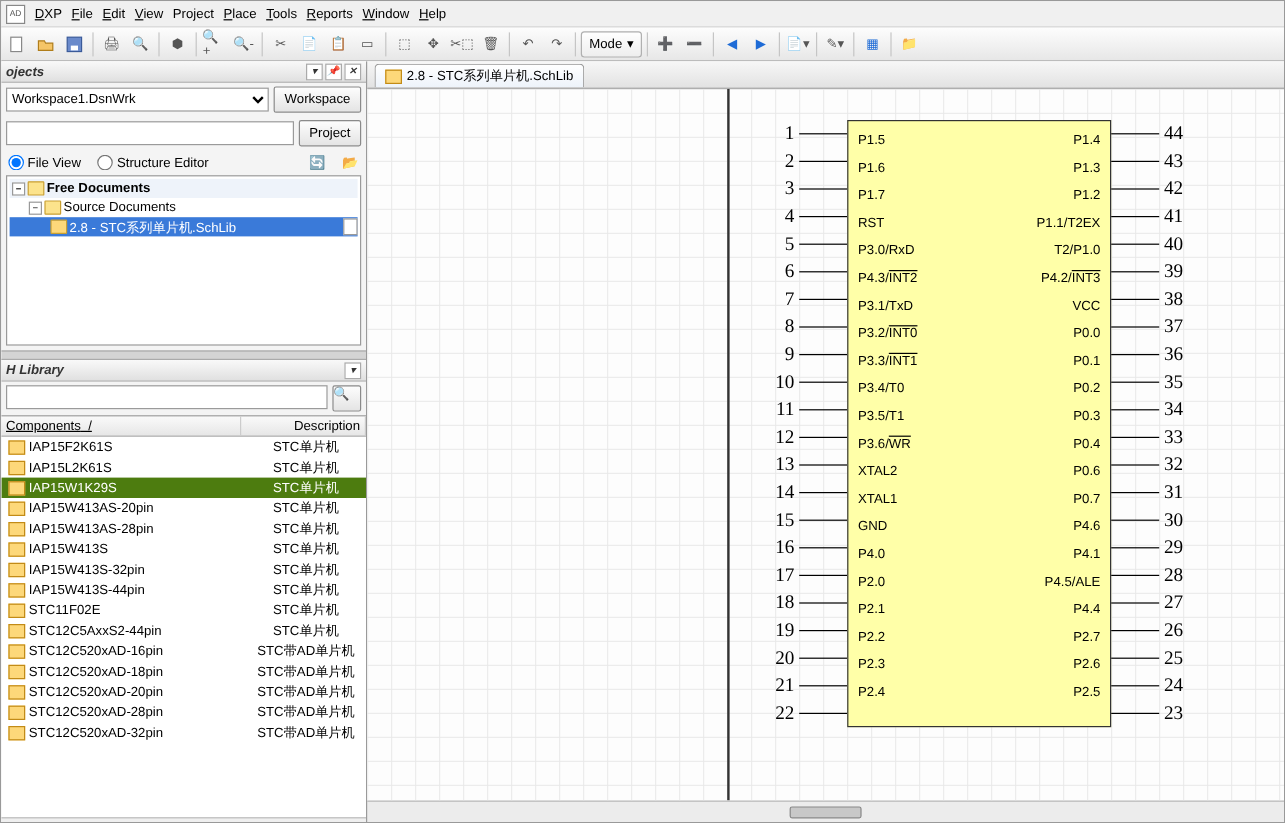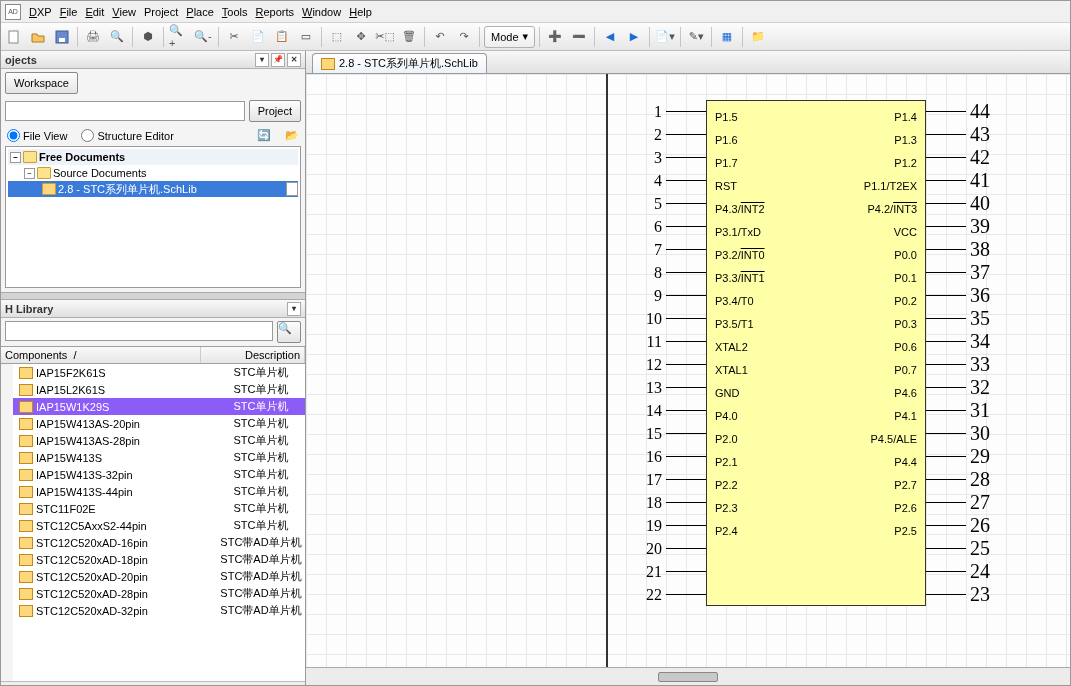--- a/index.html
+++ b/index.html
@@ -7,68 +7,68 @@
 .menubar { display: flex; align-items: center; height: 22px; background: #f0f0f0; border-bottom: 1px solid #d0d0d0; padding-left: 4px; }
 .menubar .logo { width: 16px; height: 16px; margin-right: 4px; background:#fff; border:1px solid #888; display:inline-block; font-size:7px; text-align:center; line-height:14px; color:#555;}
 .menubar .item { padding: 2px 4px; cursor: default; }
 .menubar .item u { text-decoration: underline; }
 .toolbar { display: flex; align-items: center; height: 28px; background: linear-gradient(#fdfdfd,#e7e7e7); border-bottom: 1px solid #bcbcbc; padding: 0 2px; gap:2px;}
 .toolbar .tbtn { width: 22px; height: 22px; display:flex; align-items:center; justify-content:center; border:1px solid transparent; border-radius:3px; color:#555; cursor:default;}
 .toolbar .sep { width:1px; height:20px; background:#c5c5c5; margin:0 2px;}
 .toolbar .modebtn { display:flex; align-items:center; padding:0 6px; height:22px; border:1px solid #b0b0b0; background:linear-gradient(#fff,#eee); border-radius:3px; gap:4px; cursor:default;}
 .content { flex:1; display:flex; overflow:hidden;}
 .leftcol { width:305px; display:flex; flex-direction:column; border-right:1px solid #9a9a9a; background:#f4f4f4; height:660px; position:relative;}
-.panel-hdr { display:flex; align-items:center; height:18px; background:linear-gradient(#f9f9f9,#e0e0e0); border-bottom:1px solid #b0b0b0; padding:0 4px; font-weight:bold; color:#333;}
+.panel-hdr { display:flex; align-items:center; height:18px; background:linear-gradient(#f9f9f9,#e0e0e0); border-bottom:1px solid #b0b0b0; padding:0 4px; font-weight:bold; color:#333;font-style:italic;}
 .panel-hdr .spacer{flex:1;}
 .panel-hdr .pbtn{ width:14px; height:14px; border:1px solid #aaa; background:#fff; margin-left:2px; font-size:8px; text-align:center; line-height:12px; cursor:default;}
 .row { display:flex; align-items:center; padding:3px 4px; gap:4px;}
 .row input[type=text]{ flex:1; height:20px; border:1px solid #9a9a9a; background:#fff; padding:0 3px;}
 .row select{ flex:1; height:20px; border:1px solid #9a9a9a; background:#fff;}
 .row .btn{ height:22px; padding:0 8px; border:1px solid #8a8a8a; background:linear-gradient(#fdfdfd,#e4e4e4); border-radius:2px; cursor:default;}
 .radiorow{ display:flex; align-items:flex-start; gap:14px; padding:4px 6px;}
 .radiorow label{ display:flex; align-items:center; gap:3px;}
 .tree { background:#fff; border:1px solid #9a9a9a; margin:0 4px 4px 4px; height:142px; overflow:auto; padding:2px;}
 .tree-node{ display:flex; align-items:center; height:16px; gap:2px; white-space:nowrap;}
 .tree-node .exp{ width:11px; height:11px; border:1px solid #999; background:#fff; font-size:8px; text-align:center; line-height:9px;}
 .tree-node .fold{ width:14px; height:12px; background:#fce38c; border:1px solid #c9a032; border-radius:1px;}
 .tree-node .doc{ width:12px; height:14px; background:#fff; border:1px solid #999;}
 .tree-node.sel{ background:#3a7ad9; color:#fff;}
 .tree-node.sel .fold{ background:#fce38c;}
 .tree-node.hd{ font-weight:bold; background:#eef3fa; color:#000;}
 .splitter{ height:8px; background:#d4d4d4; border-top:1px solid #aaa; border-bottom:1px solid #aaa; cursor:row-resize;}
 .schpanel{ display:flex; flex-direction:column; flex:1;}
 .comp-thead{ display:flex; background:linear-gradient(#fafafa,#e6e6e6); border:1px solid #a0a0a0; border-left:none; border-right:none; font-size:11px;}
 .comp-thead div{ padding:2px 4px; border-right:1px solid #ccc;}
-.comp-thead .c1{flex:0 0 200px;} .comp-thead .c2{flex:1;margin-left:40px;}
-.complist{ flex:1; overflow-y:scroll; background:#fff;margin-left:12px;}
+.comp-thead .c1{flex:0 0 200px;text-decoration:underline;} .comp-thead .c2{flex:1;margin-left:40px;}
+.complist{ flex:1; overflow-y:scroll; background:#fff;}
 .comprow{ display:flex; height:17px; align-items:center; cursor:default;}
 .comprow .c1{flex:0 0 200px; display:flex; align-items:center; gap:3px; padding-left:6px;}
 .comprow .c2{flex:1; padding-left:4px;text-align:center;}
 .comprow .ic{ width:14px; height:12px; background:#fdd87a; border:1px solid #c28b17;}
-.comprow.sel{ background:#8b5cf6; color:#fff;}
+.comprow.sel{ background:#4d7c0f; color:#fff;}
 .searchrow{ display:flex; padding:3px 4px; gap:4px;}
 .searchrow input{flex:1; height:20px; border:1px solid #9a9a9a; background:#fff;}
 .searchrow .iconbtn{ width:24px; height:22px; border:1px solid #8a8a8a; background:linear-gradient(#fdfdfd,#e4e4e4); border-radius:2px;}
 .designarea{ flex:1; display:flex; flex-direction:column; background:#ececec;}
 .doctabs{ height:22px; display:flex; align-items:flex-end; padding:2px 6px 0 6px; background:linear-gradient(#f7f7f7,#e2e2e2);}
 .doctab{ height:20px; display:flex; align-items:center; padding:0 8px; background:linear-gradient(#fff,#edf3fa); border:1px solid #9a9a9a; border-bottom:none; border-radius:4px 4px 0 0; gap:4px;}
 .doctab .tic{ width:14px; height:12px; background:#fdd87a; border:1px solid #c28b17;}
 .canvas{ flex:1; background:#fdfdfd; position:relative; border-top:1px solid #9a9a9a; overflow:hidden;}
 .grid{ position:absolute; inset:0; 
   background-image:linear-gradient(#e8e8e8 1px, transparent 1px),linear-gradient(90deg,#e8e8e8 1px, transparent 1px);
   background-size:20px 20px; }
 .midline{ position:absolute; top:0; bottom:0; left:300px; width:2px; background:#333;}
 .component{ position:absolute; left:330px; top:26px; display:flex;}
 .pincol{ display:flex; flex-direction:column;}
 .pinL{ display:flex; align-items:center; height:23px;}
 .pinL .num{ width:30px; text-align:right; padding-right:4px; font-family:"Times New Roman",serif; font-size:16px;}
 .pinL .line{ width:40px; height:1px; background:#000;}
 .pinR{ display:flex; align-items:center; height:23px;}
 .pinR .line{ width:40px; height:1px; background:#000;}
-.pinR .num{ width:30px; text-align:left; padding-left:4px; font-family:"Times New Roman",serif; font-size:20px;}
+.pinR .num{ width:30px; text-align:left; padding-left:4px; font-family:"Times New Roman",serif; font-size:16px;}
 .chipbody{ width:220px; background:#ffffa8; border:1px solid #333; display:flex; flex-direction:column; padding:4px 8px;}
 .chiprow{ display:flex; justify-content:space-between; height:23px; align-items:center; font-family:"Times New Roman",serif; font-size:16px;}
 .chiprow .ov{ text-decoration:overline;}
 .hscroll{ height:18px; background:#ececec; border-top:1px solid #aaa; display:flex; align-items:center; justify-content:center;}
 .hscroll .thumb{ width:60px; height:10px; background:#c8c8c8; border:1px solid #888; border-radius:2px;}
 .botbtns{ display:flex; gap:10px; padding:6px; background:#efefef; border-top:1px solid #bbb; height:30px;}
 svg{display:block;}
 </style>
 </head>
 <body>
@@ -151,20 +151,21 @@
   <div class="leftcol">
 
     <div class="panel-hdr">
       <span>ojects</span>
       <span class="spacer"></span>
       <span class="pbtn">▾</span>
       <span class="pbtn">📌</span>
       <span class="pbtn">✕</span>
     </div>
     <div class="row">
+      <select><option>Workspace1.DsnWrk</option></select>
       <button class="btn">Workspace</button>
     </div>
     <div class="row">
       <input type="text" style="">
       <button class="btn">Project</button>
     </div>
     <div class="radiorow">
       <label>
           <input type="radio" checked="" style=""> 
           <span>File View</span>
@@ -440,20 +441,24 @@
             </div>
             <div class="chiprow">
               <span>P1.7</span>
               <span>P1.2</span>
             </div>
             <div class="chiprow">
               <span>RST</span>
               <span>P1.1/T2EX</span>
             </div>
             <div class="chiprow">
+              <span>P3.0/RxD</span>
+              <span>T2/P1.0</span>
+            </div>
+            <div class="chiprow">
               <span>P4.3/<span class="ov">INT2</span></span>
               <span>P4.2/<span class="ov">INT3</span></span>
             </div>
             <div class="chiprow">
               <span>P3.1/TxD</span>
               <span>VCC</span>
             </div>
             <div class="chiprow">
               <span>P3.2/<span class="ov">INT0</span></span>
               <span>P0.0</span>
@@ -464,20 +469,24 @@
             </div>
             <div class="chiprow">
               <span>P3.4/T0</span>
               <span>P0.2</span>
             </div>
             <div class="chiprow">
               <span>P3.5/T1</span>
               <span>P0.3</span>
             </div>
             <div class="chiprow">
+              <span>P3.6/<span class="ov">WR</span></span>
+              <span>P0.4</span>
+            </div>
+            <div class="chiprow">
               <span>XTAL2</span>
               <span>P0.6</span>
             </div>
             <div class="chiprow">
               <span>XTAL1</span>
               <span>P0.7</span>
             </div>
             <div class="chiprow">
               <span>GND</span>
               <span>P4.6</span>

